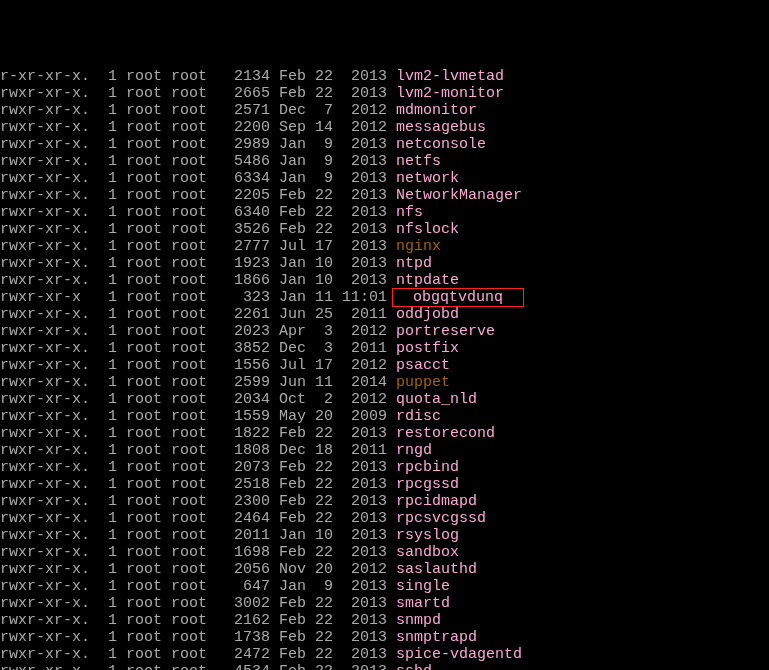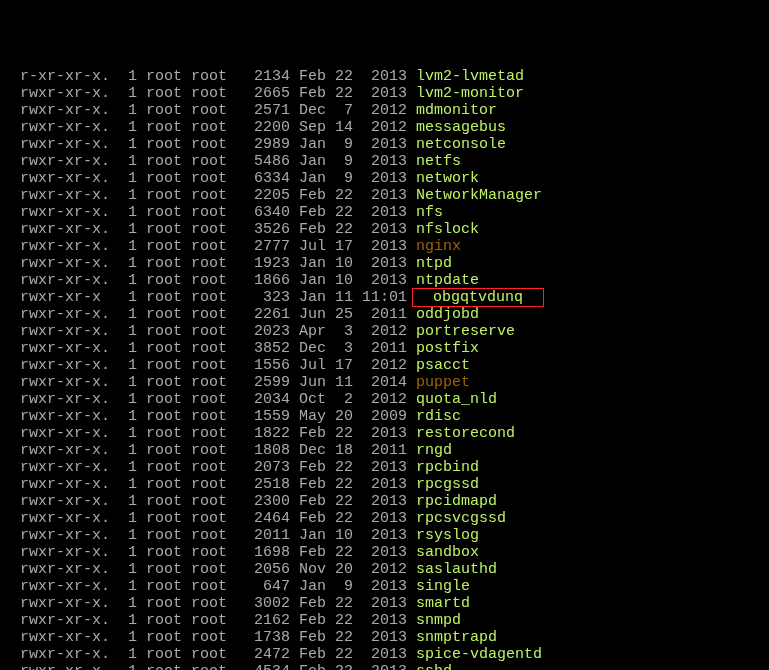--- a/index.html
+++ b/index.html
@@ -10,22 +10,22 @@
     font-size: 15px;
     line-height: 17px;
     color: #aaa;
     white-space: pre;
     overflow: hidden;
   }
   .line {
     display: block;
     height: 17px;
   }
-  .perm { color: #aaa; padding-left: 20px; }
-  .name-green { color: #bef264; }
+  .perm { color: #aaa; }
+  .name-green { color: #f9a8d4; }
   .name-cyan  { color: #a16207; }
   .hl {
     border: 1.5px solid #ff2020;
     padding: 0 20px;
     margin-left: -4px;
   }
 </style>
 </head>
 <body>
 

